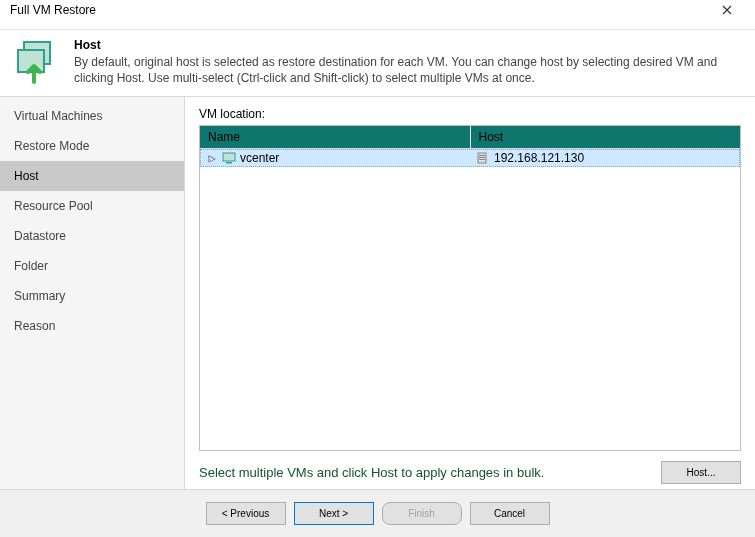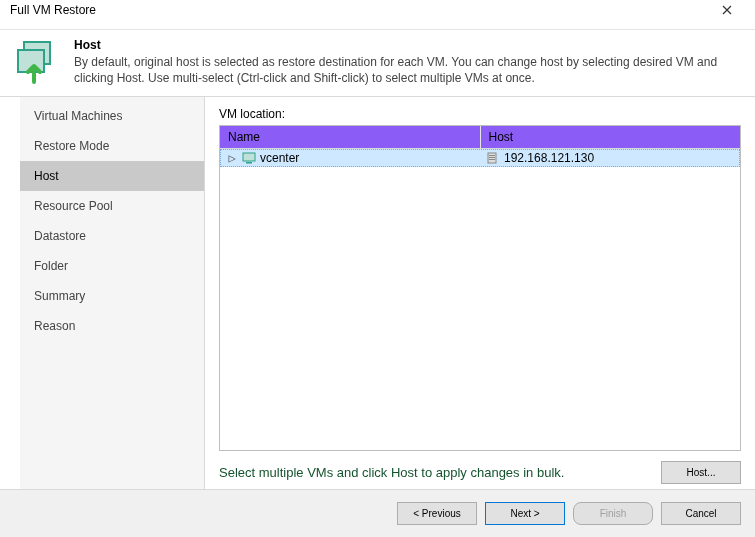--- a/index.html
+++ b/index.html
@@ -12,49 +12,49 @@
   .titlebar .close { width: 40px; height: 30px; display: flex; align-items: center; justify-content: center; cursor: default; }
 
   
   .header { display: flex; padding: 8px 14px 10px 14px; gap: 12px; }
   .header .logo { width: 48px; height: 48px; flex: none; position: relative; }
   .header .text { flex: 1; font-size: 12px; }
   .header .text .h1 { font-weight: 700; margin-bottom: 2px; }
   .header .text .desc { color: #444; line-height: 1.35; }
 
   
-  .content { display: flex; height: 396px; border-top: 1px solid #d9d9d9; padding-left: 20px; }
+  .content { display: flex; height: 396px; border-top: 1px solid #d9d9d9; }
 
   .sidebar { width: 185px; background: #f5f5f5; border-right: 1px solid #d9d9d9; padding-top: 4px; }
   .side-item { padding: 8px 14px; font-size: 12px; color: #444; cursor: default; }
   .side-item.selected { background: #c9c9c9; color: #000; }
 
   .main { flex: 1; padding: 10px 14px 8px 14px; display: flex; flex-direction: column; }
   .section-label { font-size: 12px; margin-bottom: 4px; }
 
   .grid { flex: 1; border: 1px solid #bfbfbf; background: #fff; display: flex; flex-direction: column; }
   .grid-head { display: flex; border-bottom: 1px solid #d9d9d9; }
-  .grid-head .col { flex: 1; padding: 4px 8px; font-size: 12px; background: #8b5cf6; border-right: 1px solid #e5e5e5; }
+  .grid-head .col { flex: 1; padding: 4px 8px; font-size: 12px; background: #0f766e; border-right: 1px solid #e5e5e5; }
   .grid-head .col:last-child { border-right: none; }
   .grid-body { flex: 1; overflow: auto; }
   .grid-row { display: flex; }
   .grid-row.selected { background: #cde8ff; outline: 1px dotted #7aa7d6; outline-offset: -1px; }
   .grid-row .cell { flex: 1; display: flex; align-items: center; gap: 4px; padding: 2px 6px; font-size: 12px; }
   .cell .exp { font-family: monospace; color: #555; width: 12px; text-align: center; }
   .cell-icon { width: 14px; height: 12px; display: inline-block; }
 
   .hint-row { display: flex; align-items: center; margin-top: 10px; gap: 8px; }
   .hint-row .hint { flex: 1; font-size: 13px; color: #14532d; }
 
   .btn { min-width: 80px; height: 23px; font-size: 10px; background: #e1e1e1; border: 1px solid #adadad; cursor: default; padding: 0 10px; }
   .btn.primary { border: 1.5px solid #0078d7; background:#e1e1e1; }
   .btn:disabled { color: #a0a0a0; border-radius: 8px; }
 
   
-  .footer { position: absolute; left: 0; right: 0; bottom: 0; height: 48px; border-top: 1px solid #d9d9d9; display: flex; align-items: center; justify-content: flex-end; padding: 0 14px; gap: 8px; background: #f0f0f0; }
+  .footer { position: absolute; left: 0; right: 0; bottom: 0; height: 48px; border-top: 1px solid #d9d9d9; display: flex; align-items: center; justify-content: center; padding: 0 14px; gap: 8px; background: #f0f0f0; }
 </style>
 </head>
 <body>
 
 <div class="titlebar">
   <span class="title">Full VM Restore</span>
   <div class="close">
     <svg width="10" height="10" viewBox="0 0 10 10">
         <path d="M1 1 L9 9 M9 1 L1 9" stroke="#333" stroke-width="1.2"></path>
       </svg>

